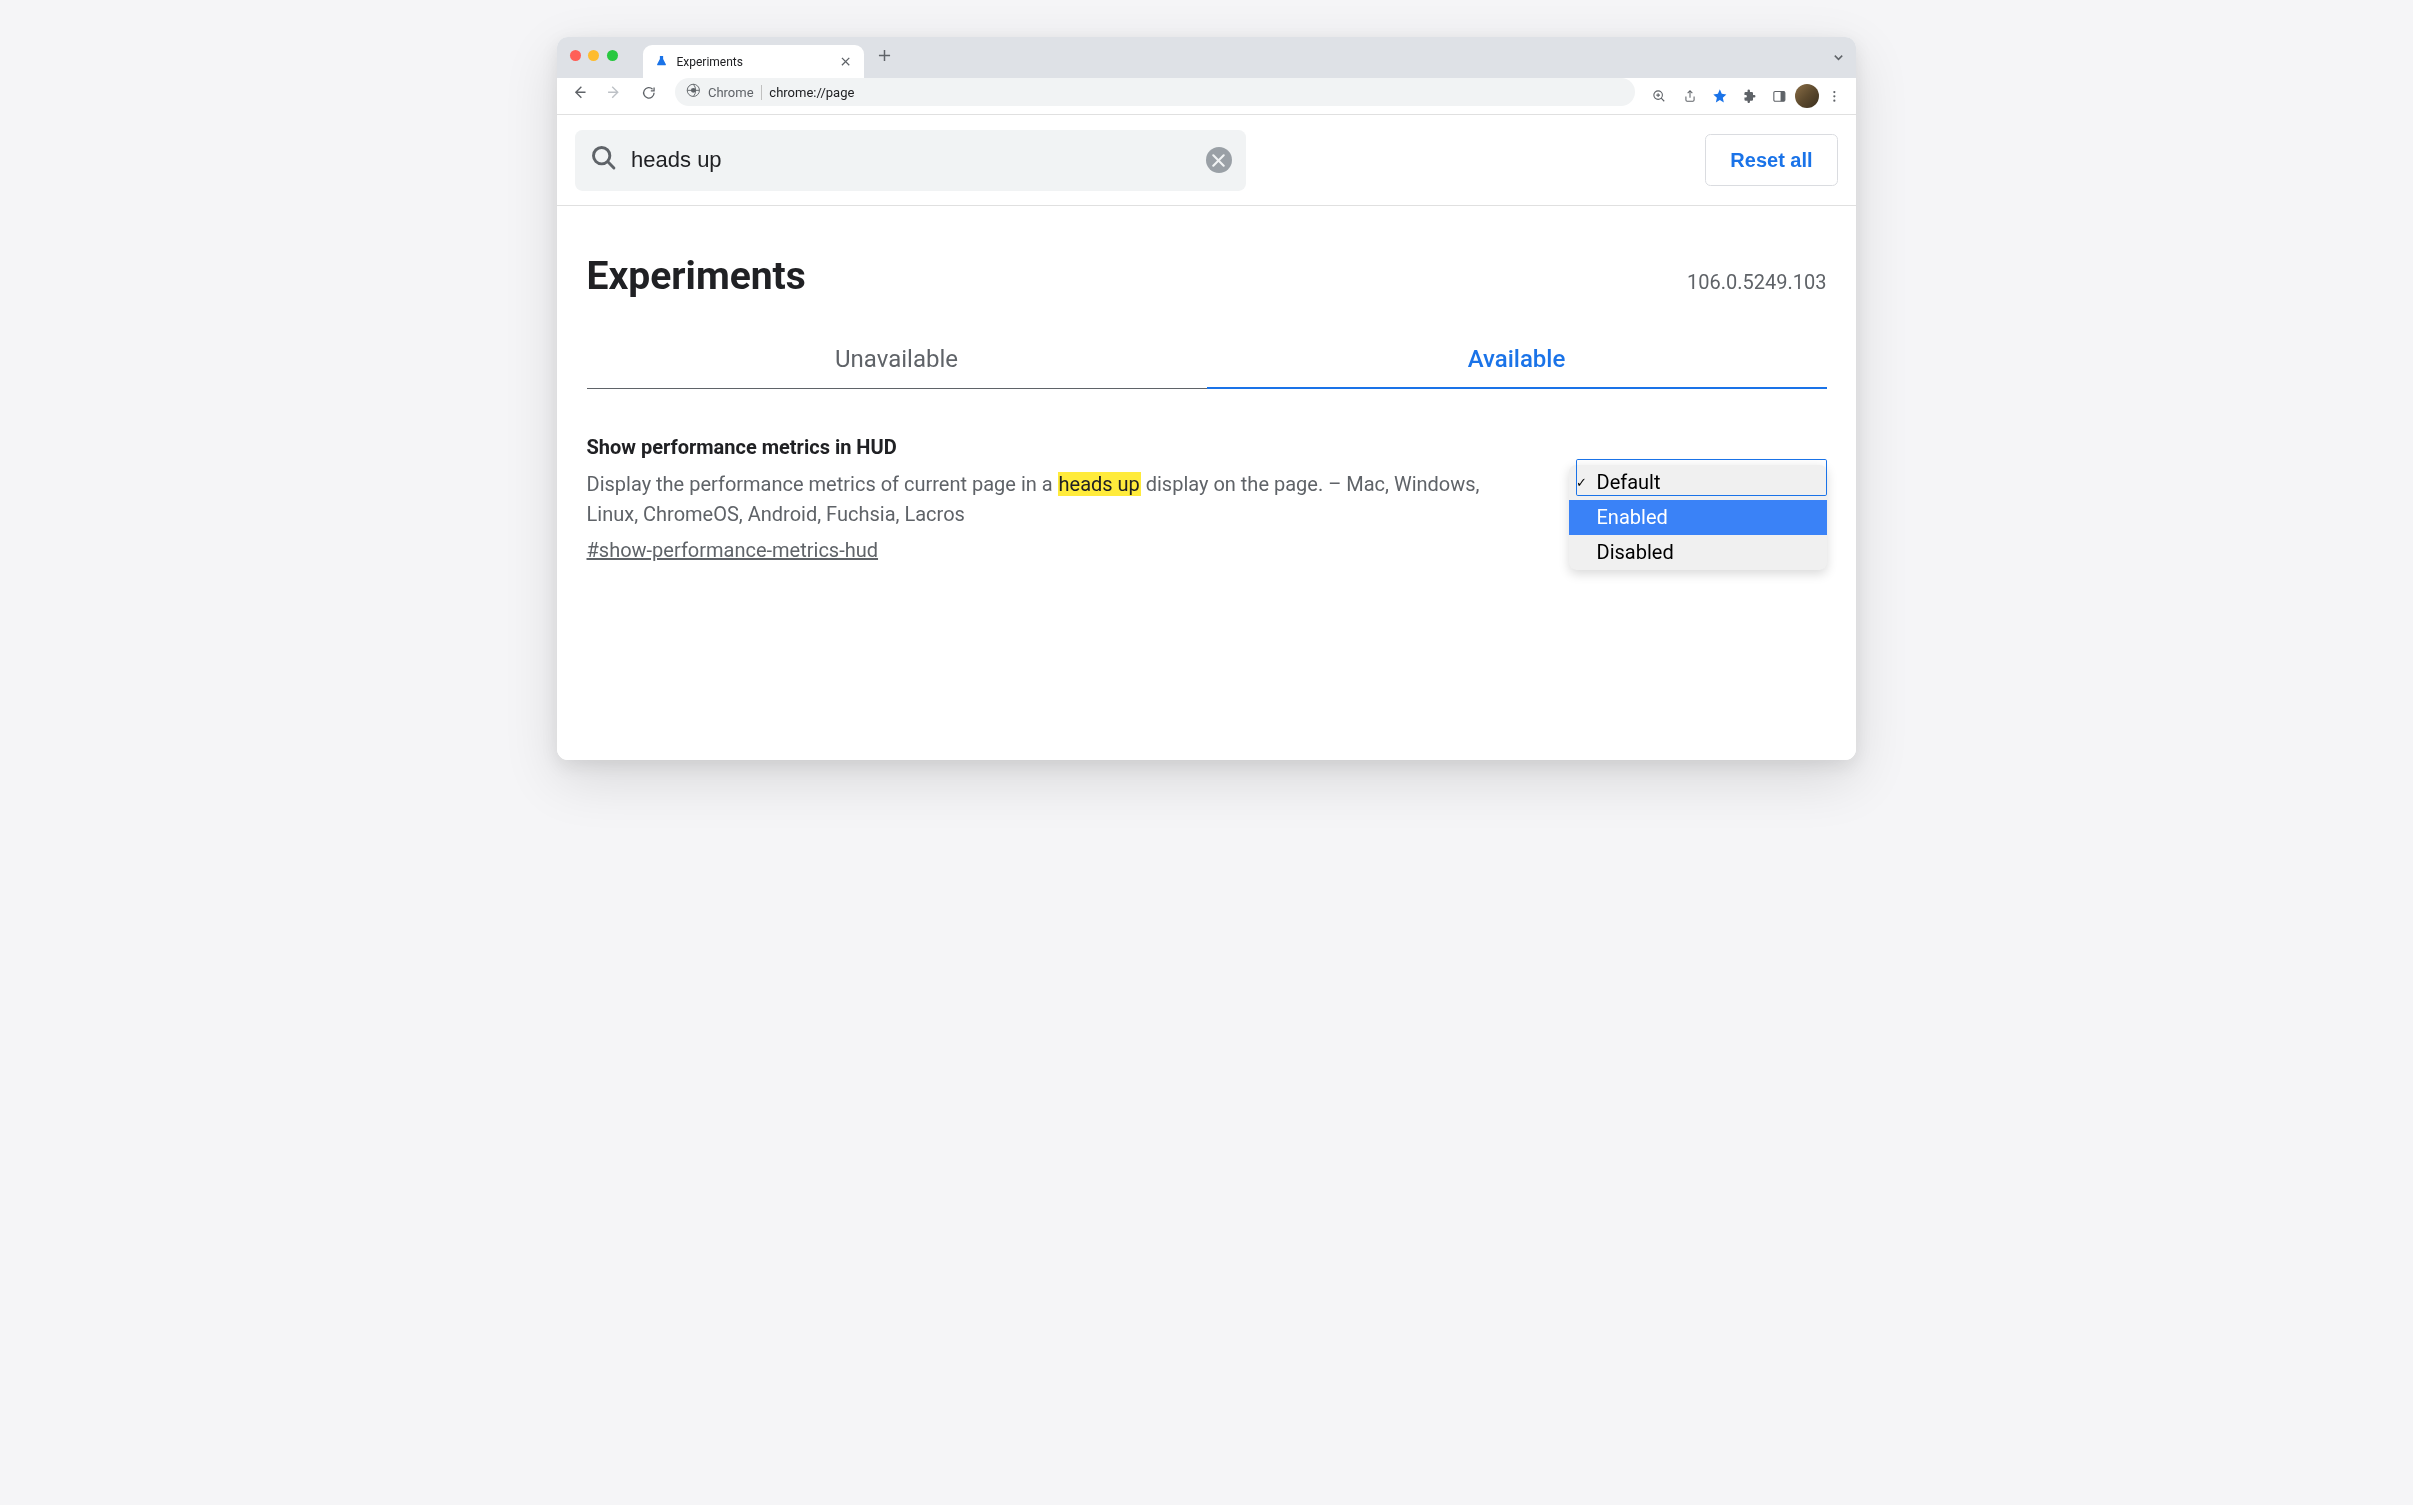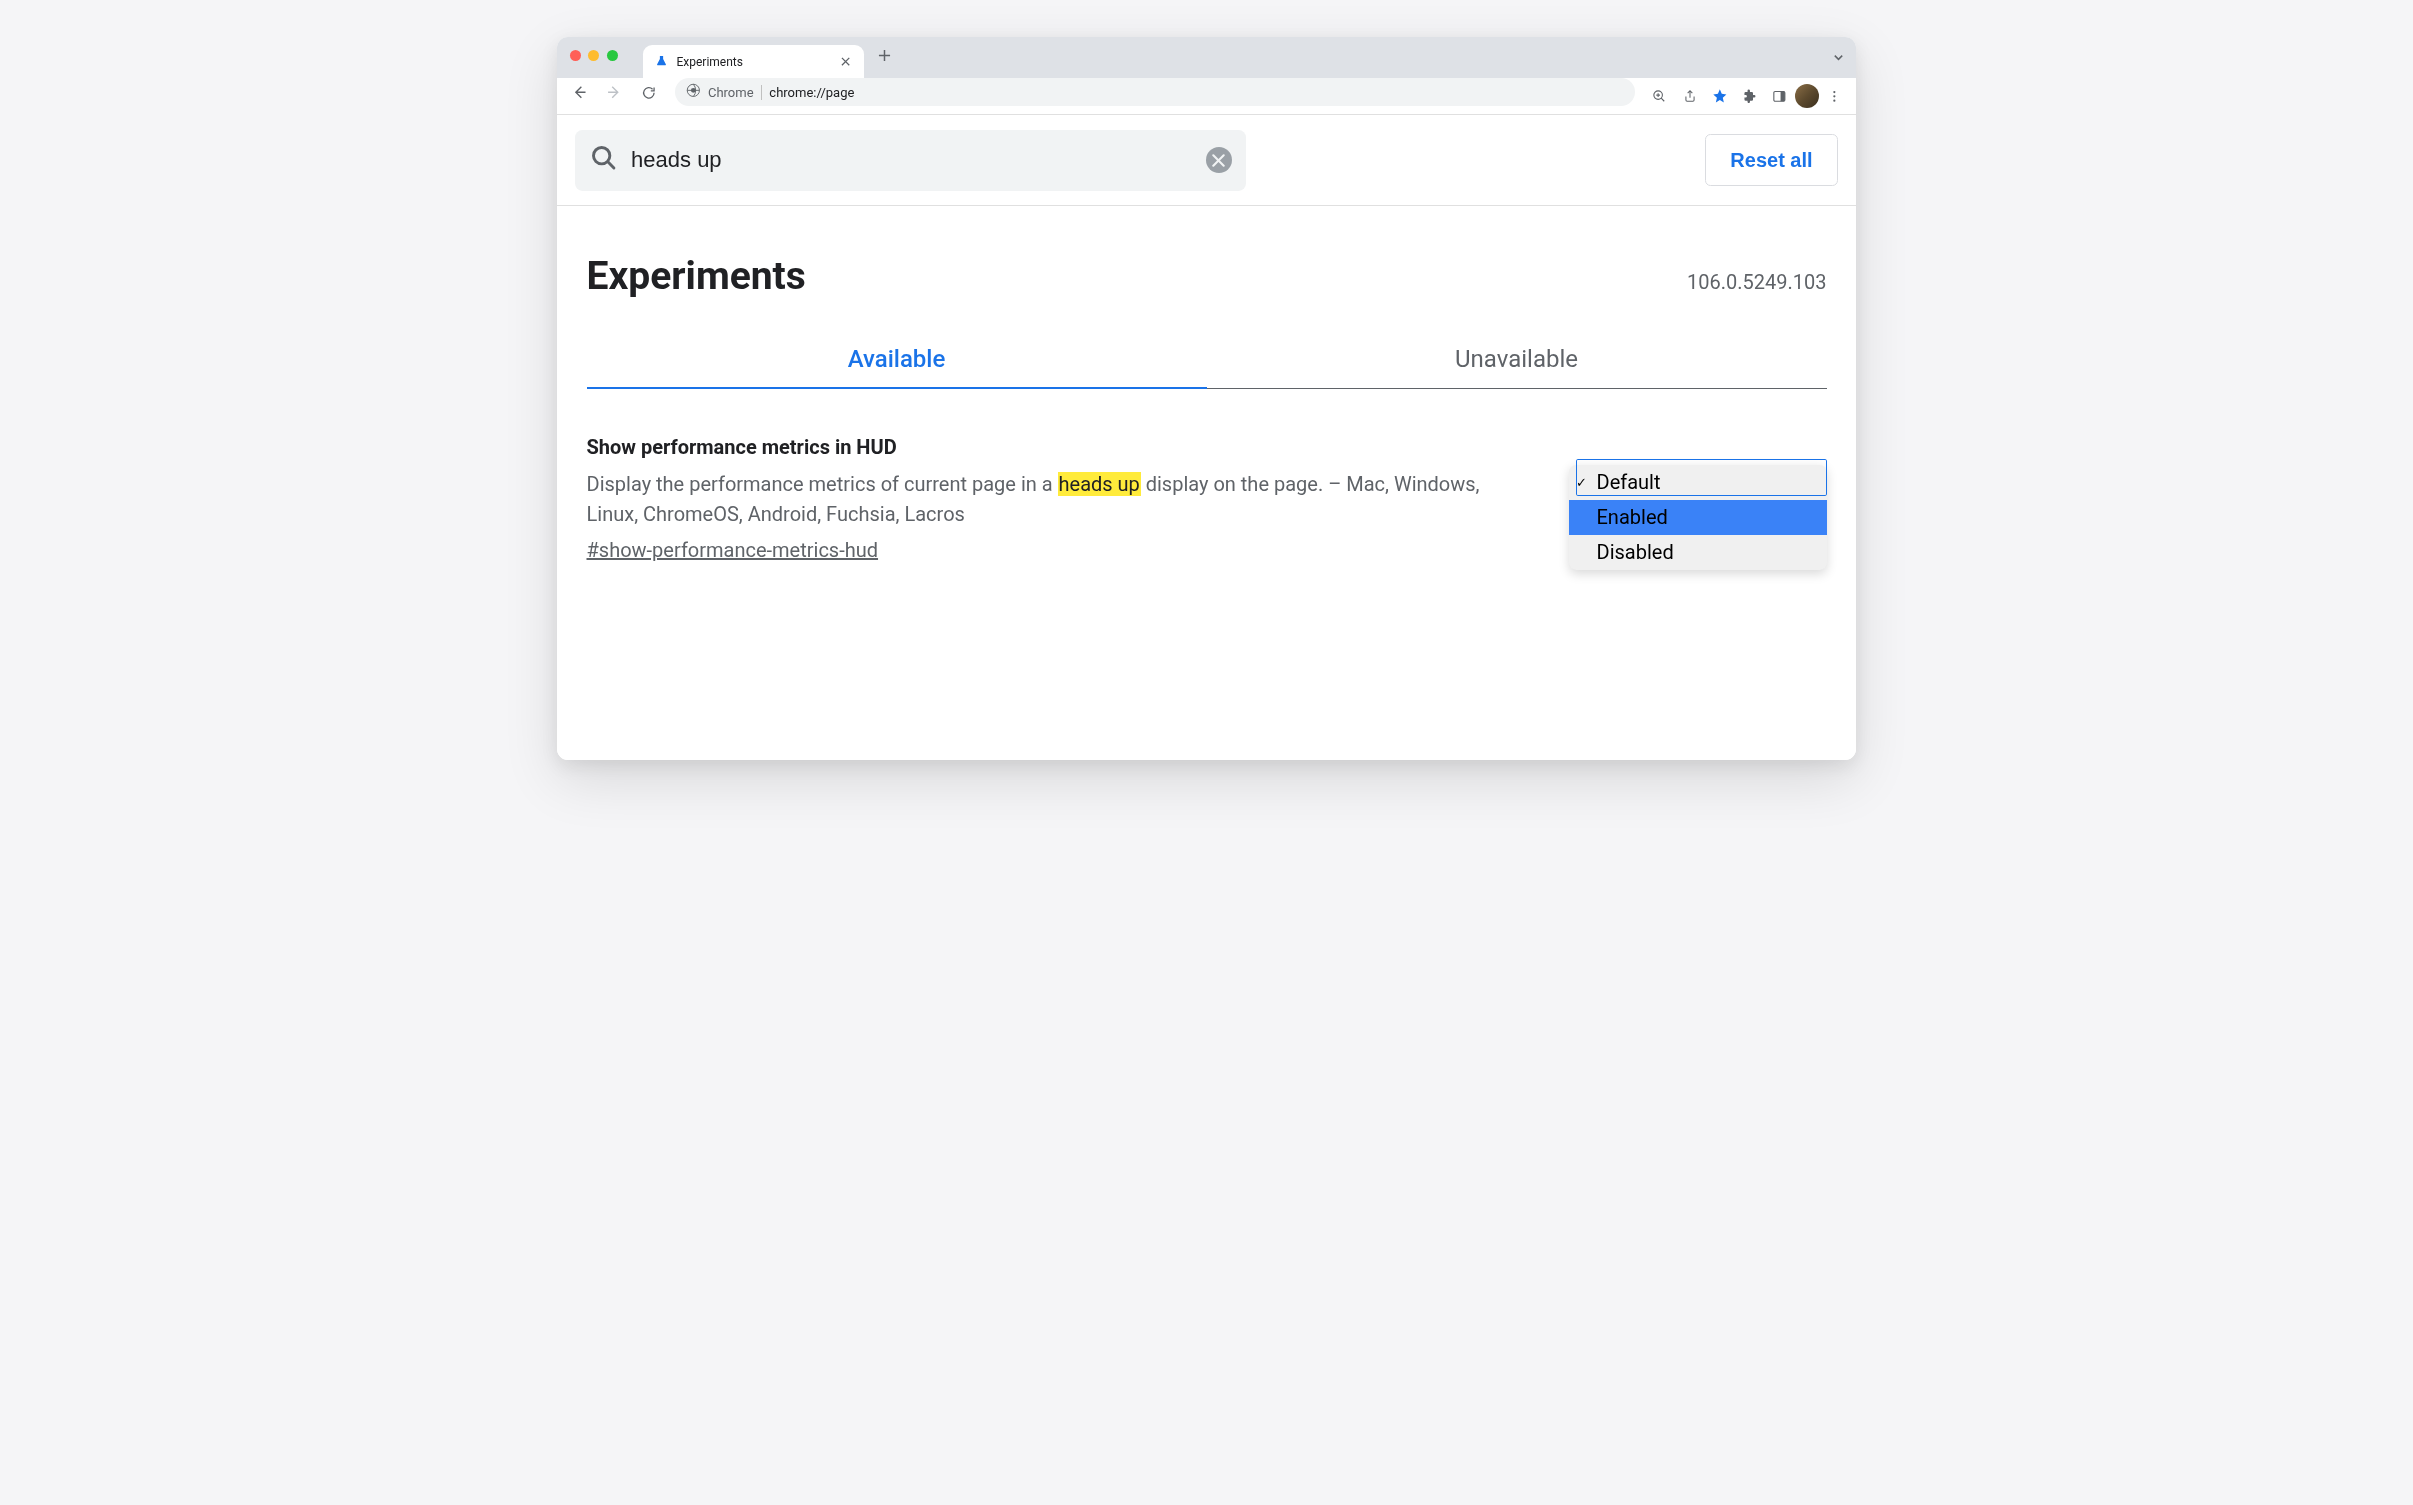--- a/index.html
+++ b/index.html
@@ -273,21 +273,21 @@
     }
     .dropdown-option {
       padding: 5.5px 13px 5.5px 28px;
       font-size: 20px;
       color: #000;
       cursor: pointer;
       position: relative;
     }
     .dropdown-option.highlighted {
       background: #3a82f7;
-      color: #000000;
+      color: #ffffff;
     }
     .dropdown-option .check {
       position: absolute;
       left: 7.4px;
       top: 50%;
       transform: translateY(-50%);
       font-size: 13px;
     }
   </style>
 </head>
@@ -414,22 +414,22 @@
       <button class="reset-btn">Reset all</button>
     </div>
 
     <div class="content">
       <div class="header-row">
         <h1 class="page-title">Experiments</h1>
         <span class="version">106.0.5249.103</span>
       </div>
 
       <div class="tabs-row">
+        <div class="page-tab">Unavailable</div>
         <div class="page-tab selected">Available</div>
-        <div class="page-tab">Unavailable</div>
       </div>
 
       <div class="flag-item">
         <div class="flag-text">
           <div class="flag-title">Show performance metrics in HUD</div>
           <div class="flag-desc">
             <span>Display the performance metrics of current page in a </span><span class="highlight">heads up</span><span> display on the page. – Mac, Windows, Linux, ChromeOS, Android, Fuchsia, Lacros</span>
           </div>
           <a class="flag-anchor">#show-performance-metrics-hud</a>
         </div>

